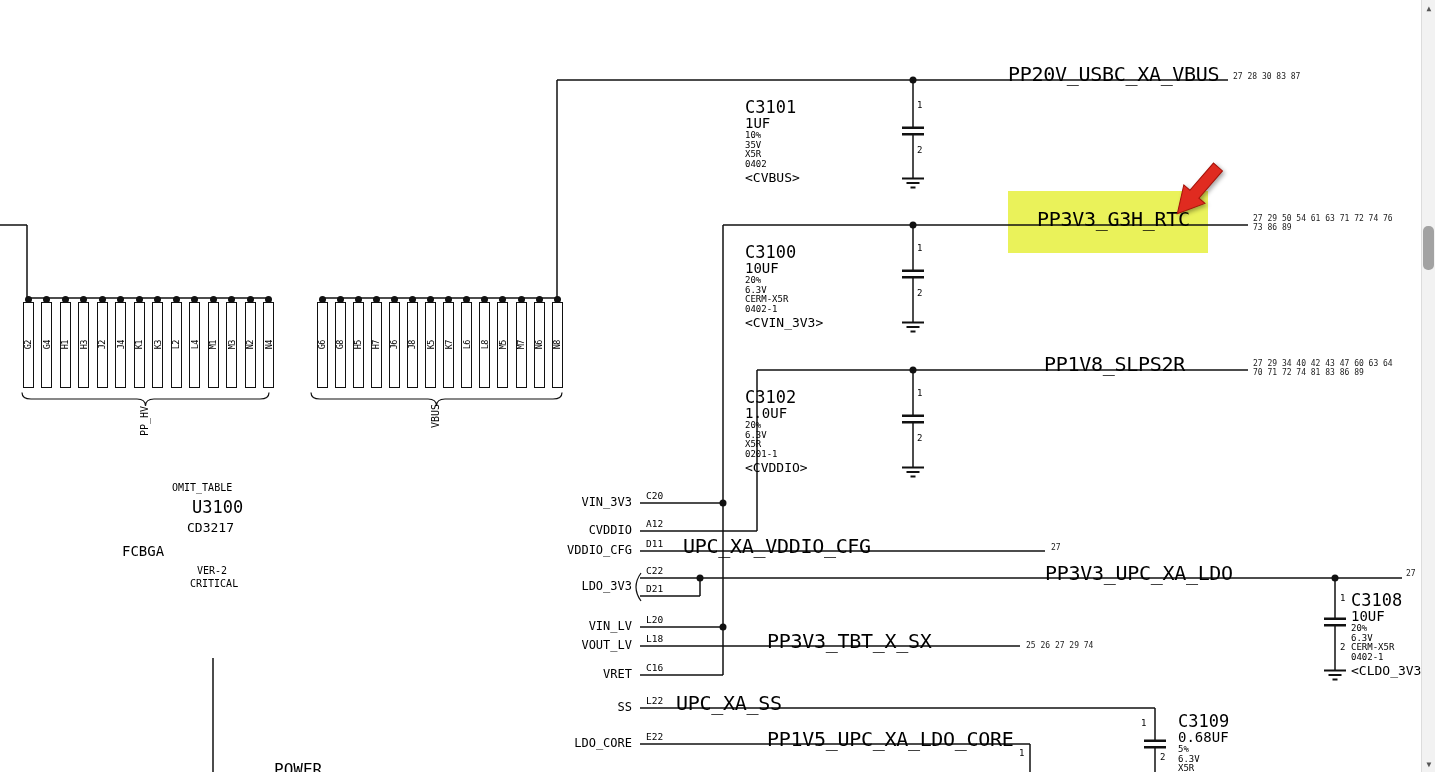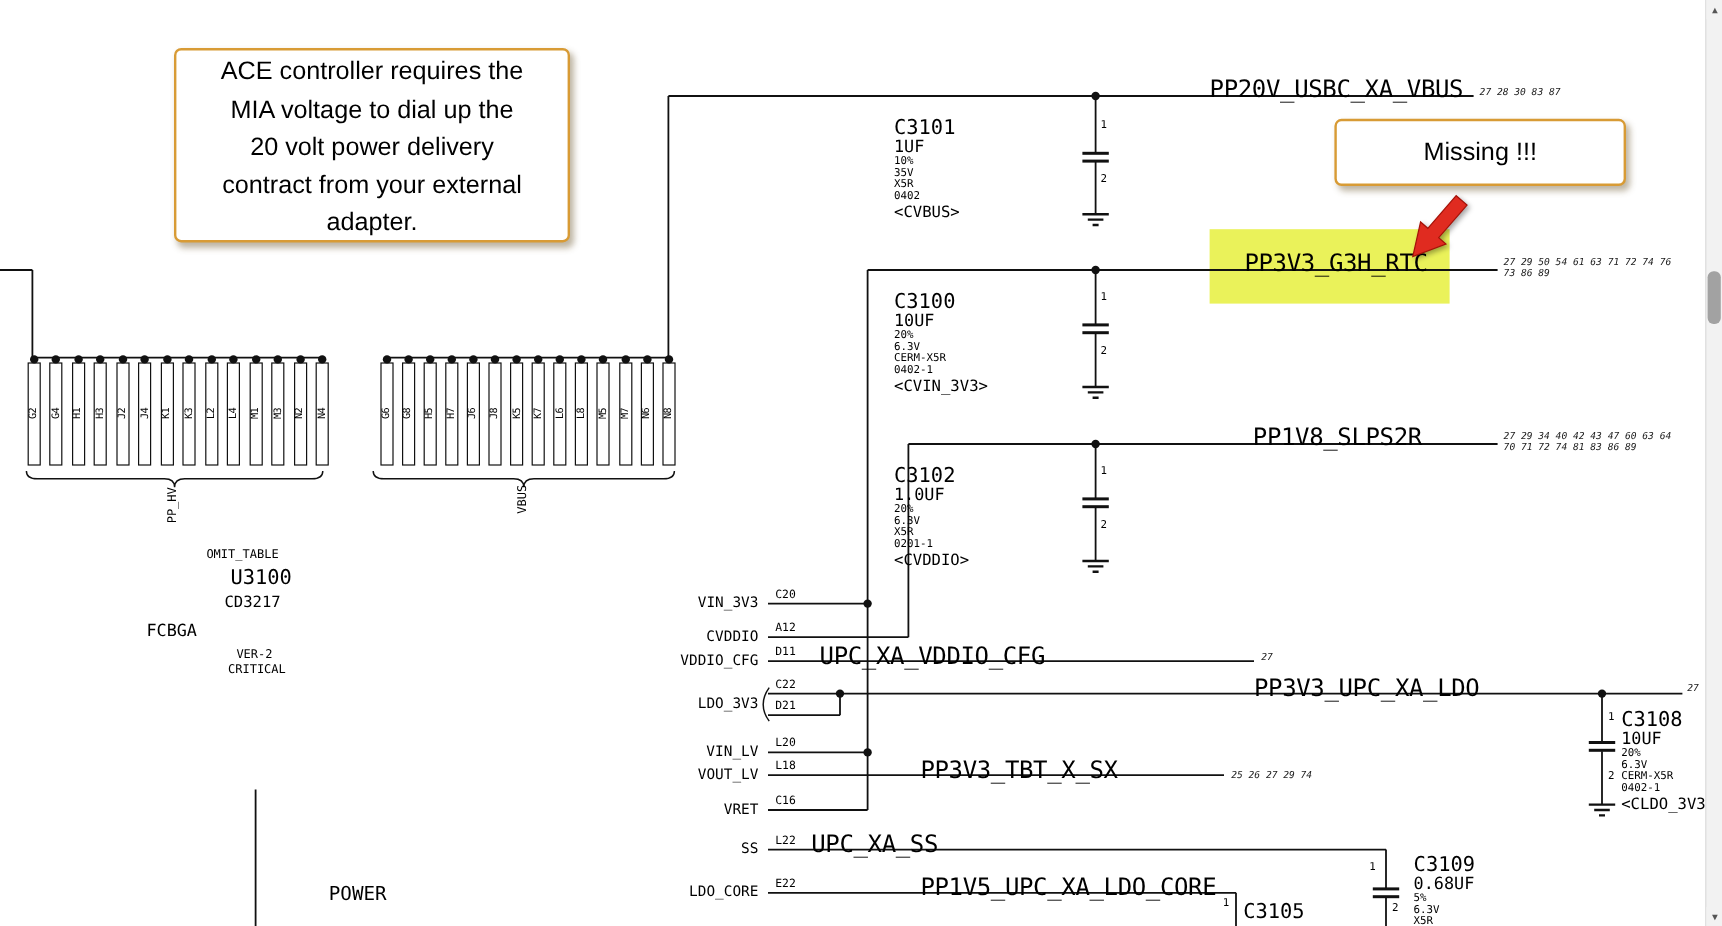--- a/index.html
+++ b/index.html
@@ -5,34 +5,34 @@
   * { margin:0; padding:0; box-sizing:border-box; }
   html,body { background:#fff; }
   body { font-family:"DejaVu Sans Mono", monospace; color:#000; }
   .screen { position:relative; width:1435px; height:772px; background:#fff; overflow:hidden; }
 
   .highlight { position:absolute; left:1008px; top:191px; width:200px; height:62px; background:#EAF25A; z-index:1; }
 
   .wires { position:absolute; left:0; top:0; z-index:2; }
 
   .net-label { position:absolute; font-size:20px; letter-spacing:-0.3px; z-index:3; white-space:pre; }
-  .pins-sm  { position:absolute; font-size:8px; color:#222; z-index:3; white-space:pre;font-style:italic; }
+  .pins-sm  { position:absolute; font-size:8px; color:#222; z-index:3; white-space:pre; }
 
   .pin-name { position:absolute; left:514px; width:118px; text-align:right; font-size:12px; z-index:3; }
   .pin-des  { position:absolute; left:646px; font-size:9.5px; z-index:3; }
 
   .cap-block { position:absolute; z-index:3; }
   .cap-block.r { width:150px; }
   .cref  { font-size:17px; line-height:18px; }
   .cval  { font-size:14px; line-height:15px; }
   .cspec { font-size:9px;  line-height:9.5px; }
   .ccls  { font-size:13px; line-height:12px; margin-top:3px; white-space:pre; }
   .cap-pin { position:absolute; font-size:9px; z-index:3; }
 
-  .ic-text { position:absolute; z-index:3; white-space:pre; }
+  .ic-text { position:absolute; z-index:3; white-space:pre;margin-top:25px; }
 
   .pin-row { position:absolute; top:302px; display:flex; z-index:3; }
   .pin-box { position:relative; width:11px; height:86px; border:1px solid #111; display:flex; align-items:center; justify-content:center; background:#fff; }
   .pin-box::before { content:""; position:absolute; top:-7.5px; left:50%; margin-left:-3.5px; width:7px; height:7px; border-radius:50%; background:#111; }
   .pin-box span { writing-mode:vertical-rl; transform:rotate(180deg); font-size:8.5px; letter-spacing:-0.5px; }
   .v-label { position:absolute; writing-mode:vertical-rl; transform:rotate(180deg); font-size:10px; z-index:3; }
 
   .callout { position:absolute; background:#fff; border:2px solid #D89B35; border-radius:6px;
              box-shadow:3px 4px 5px rgba(110,90,50,.45); z-index:7;
              font-family:"Liberation Sans", sans-serif; text-align:center; }
@@ -324,30 +324,20 @@
   <div class="pin-des" style="top:518px">A12</div>
   <div class="pin-des" style="top:538px">D11</div>
   <div class="pin-des" style="top:565px">C22</div>
   <div class="pin-des" style="top:583px">D21</div>
   <div class="pin-des" style="top:614px">L20</div>
   <div class="pin-des" style="top:633px">L18</div>
   <div class="pin-des" style="top:662px">C16</div>
   <div class="pin-des" style="top:695px">L22</div>
   <div class="pin-des" style="top:731px">E22</div>
 
-  <div class="callout note-box">
-    <div class="note-text">ACE controller requires the
-MIA voltage to dial up the
-20 volt power delivery
-contract from your external
-adapter.</div>
-  </div>
-  <div class="callout missing-box">
-    <div class="missing-text">Missing !!!</div>
-  </div>
 
   <svg class="arrow" width="80" height="80">
     <polygon points="0,-6 36,-6 36,-14 62,0 36,14 36,6 0,6" transform="translate(60,14) rotate(131)" fill="#E02B20" stroke="#A51208" stroke-width="1"></polygon>
   </svg>
 
   <div class="scrollbar">
     <div class="sb-btn top">
       <span>▲</span>
     </div>
     <div class="sb-thumb"></div>

